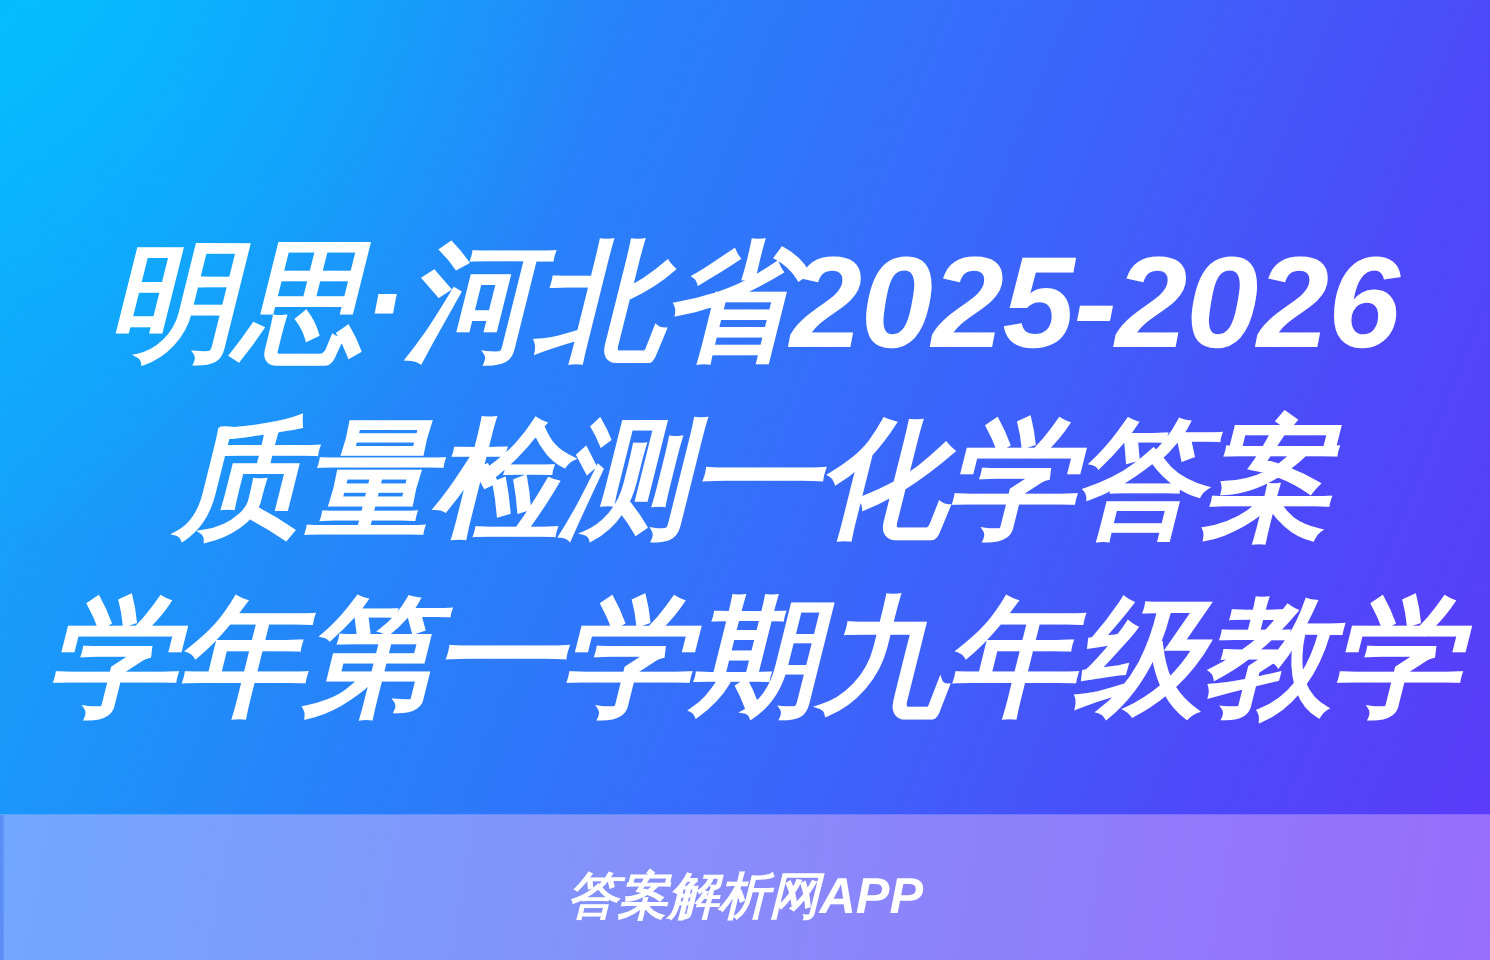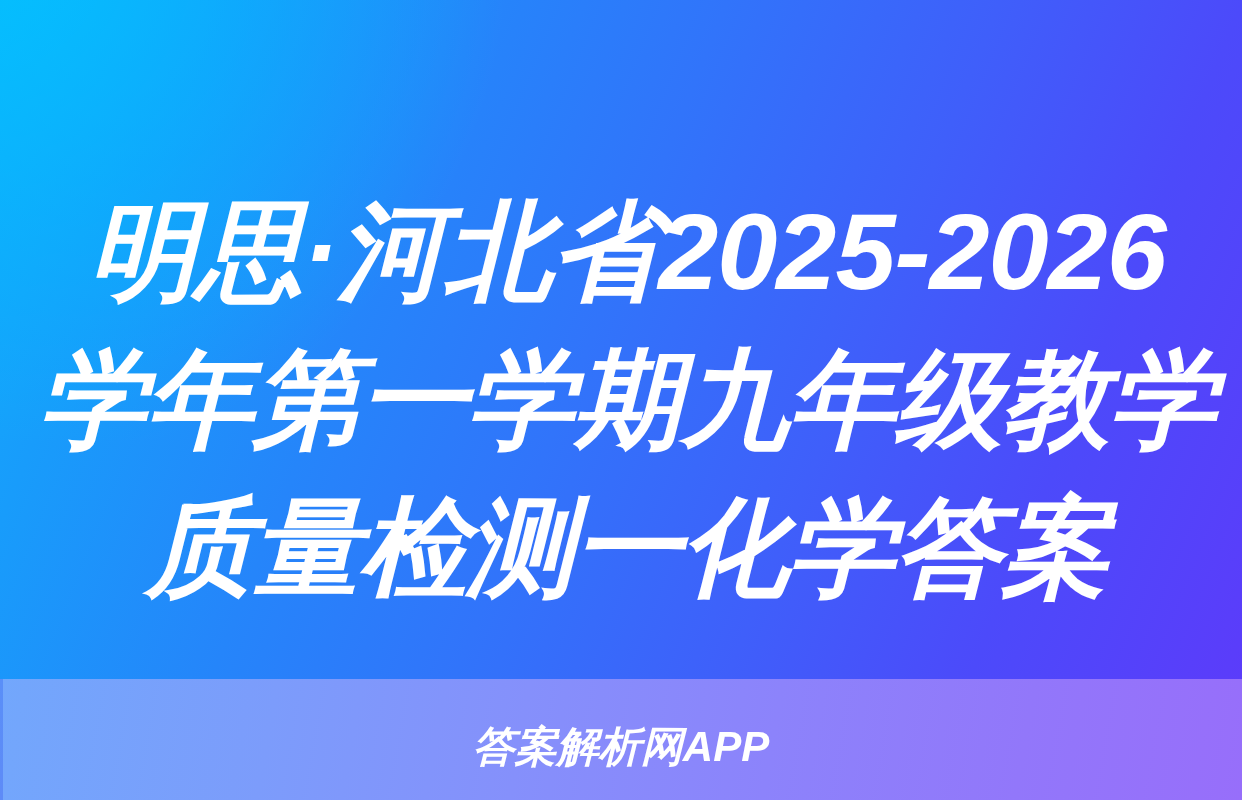--- a/index.html
+++ b/index.html
@@ -121,22 +121,22 @@
 </style>
 </head>
 <body>
 
 <div id="poster">
 
   <div id="hero"></div>
 
   <div id="title-block">
     <span class="title-line">明思·河北省2025-2026</span>
+    <span class="title-line">质量检测一化学答案</span>
     <span class="title-line">学年第一学期九年级教学</span>
-    <span class="title-line">质量检测一化学答案</span>
   </div>
 
   <div id="footer-edge"></div>
 
   <div id="footer-band">
     <span id="footer-text">答案解析网APP</span>
   </div>
 
 </div>
 

